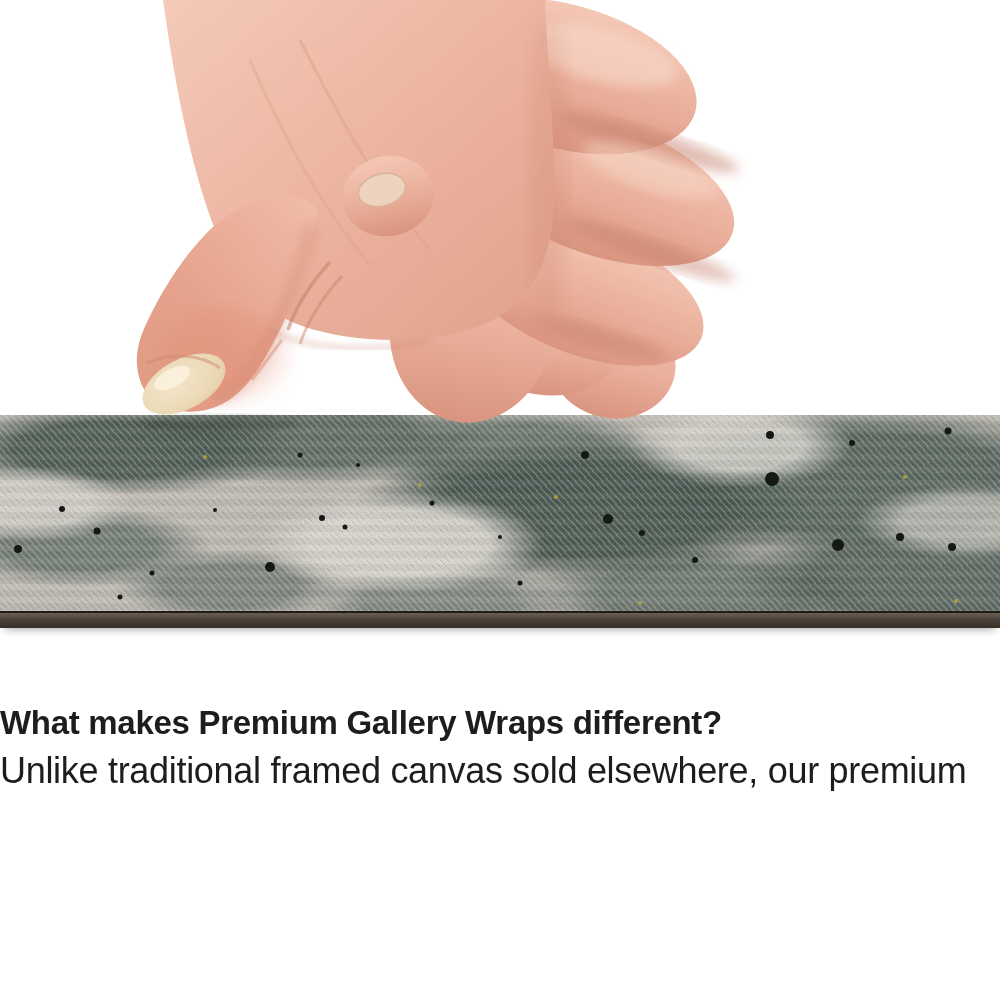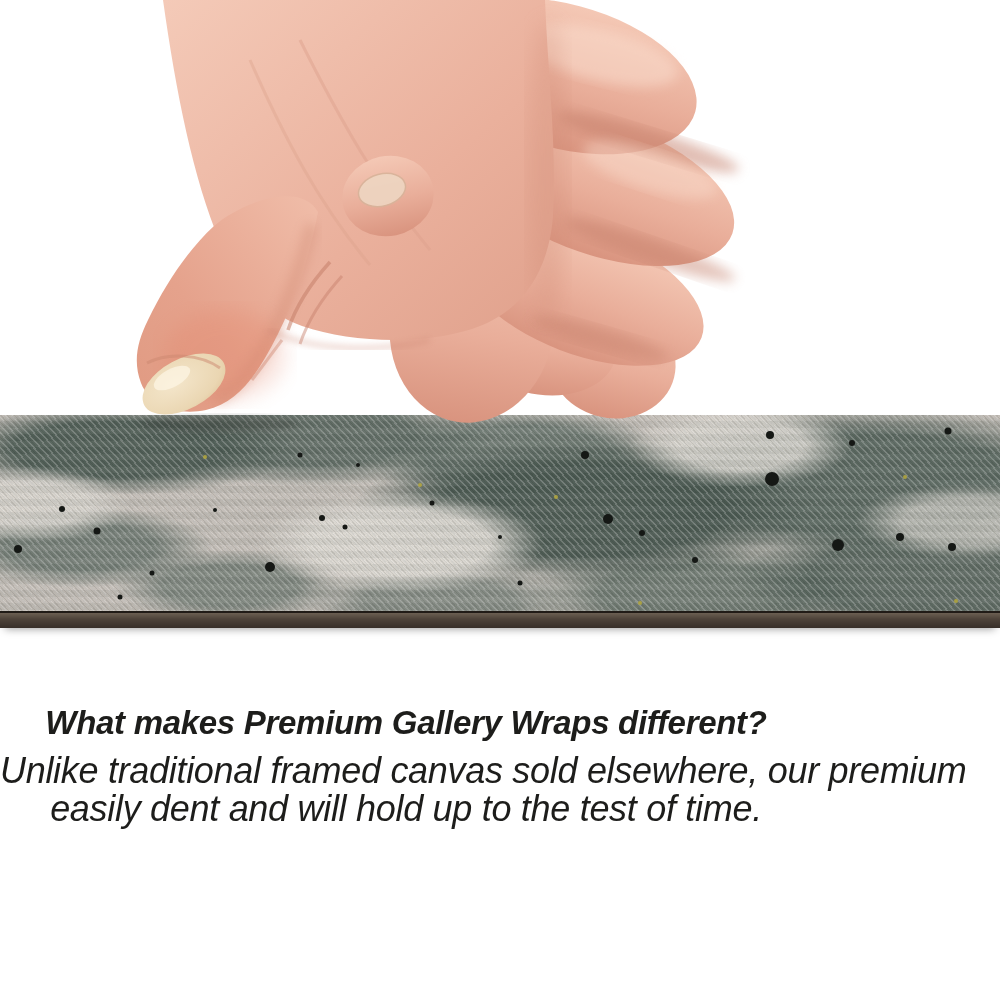--- a/index.html
+++ b/index.html
@@ -37,22 +37,22 @@
   .canvas-strip .specks{position:absolute;left:0;top:0;width:100%;height:100%;}
   .canvas-strip .edge{
     position:absolute;left:0;bottom:0;width:100%;height:15px;
     background:linear-gradient(180deg,#6b5f52 0%,#4e433a 40%,#372f29 100%);
     border-top:2px solid rgba(28,23,19,.8);
   }
   
   .hand{position:absolute;left:0;top:0;width:1000px;height:445px;}
   
   .copy{
-    position:absolute;left:0;top:702px;width:812px;text-align:center;
-    font-style:italic;color:#1d1d1b;letter-spacing:-0.3px;
+    position:absolute;left:0;top:702px;width:812px;text-align:left;
+    color:#1d1d1b;letter-spacing:-0.3px;
   }
   .copy .heading{font-size:33px;font-weight:700;line-height:42px;margin-bottom:8px;}
   .copy .line{font-size:36px;font-weight:400;line-height:38px;white-space:nowrap;}
 </style>
 </head>
 <body>
 
 <div class="stage">
 
   <div class="canvas-strip">
@@ -171,16 +171,15 @@
     <ellipse cx="184" cy="384" rx="45" ry="25" fill="url(#gNail)" transform="rotate(-28 184 384)"></ellipse>
     <path d="M147,363 C168,352 200,354 220,368" stroke="#cc8870" stroke-width="3" fill="none" opacity="0.5"></path>
     <ellipse cx="172" cy="378" rx="20" ry="9" fill="#fdf6e6" opacity="0.7" transform="rotate(-28 172 378)"></ellipse>
 
     <path d="M268,330 C315,352 380,352 430,340" stroke="#c98370" stroke-width="4" fill="none" opacity="0.4" filter="url(#b3)"></path>
   </svg>
 
   <div class="copy" style="color: rgb(29, 29, 27);">
     <div class="heading">What makes Premium Gallery Wraps different?</div>
     <div class="line">Unlike traditional framed canvas sold elsewhere, our premium</div>
-    <div class="line">easily dent and will hold up to the test of time.</div>
   </div>
 
 </div>
 
 </body></html>

